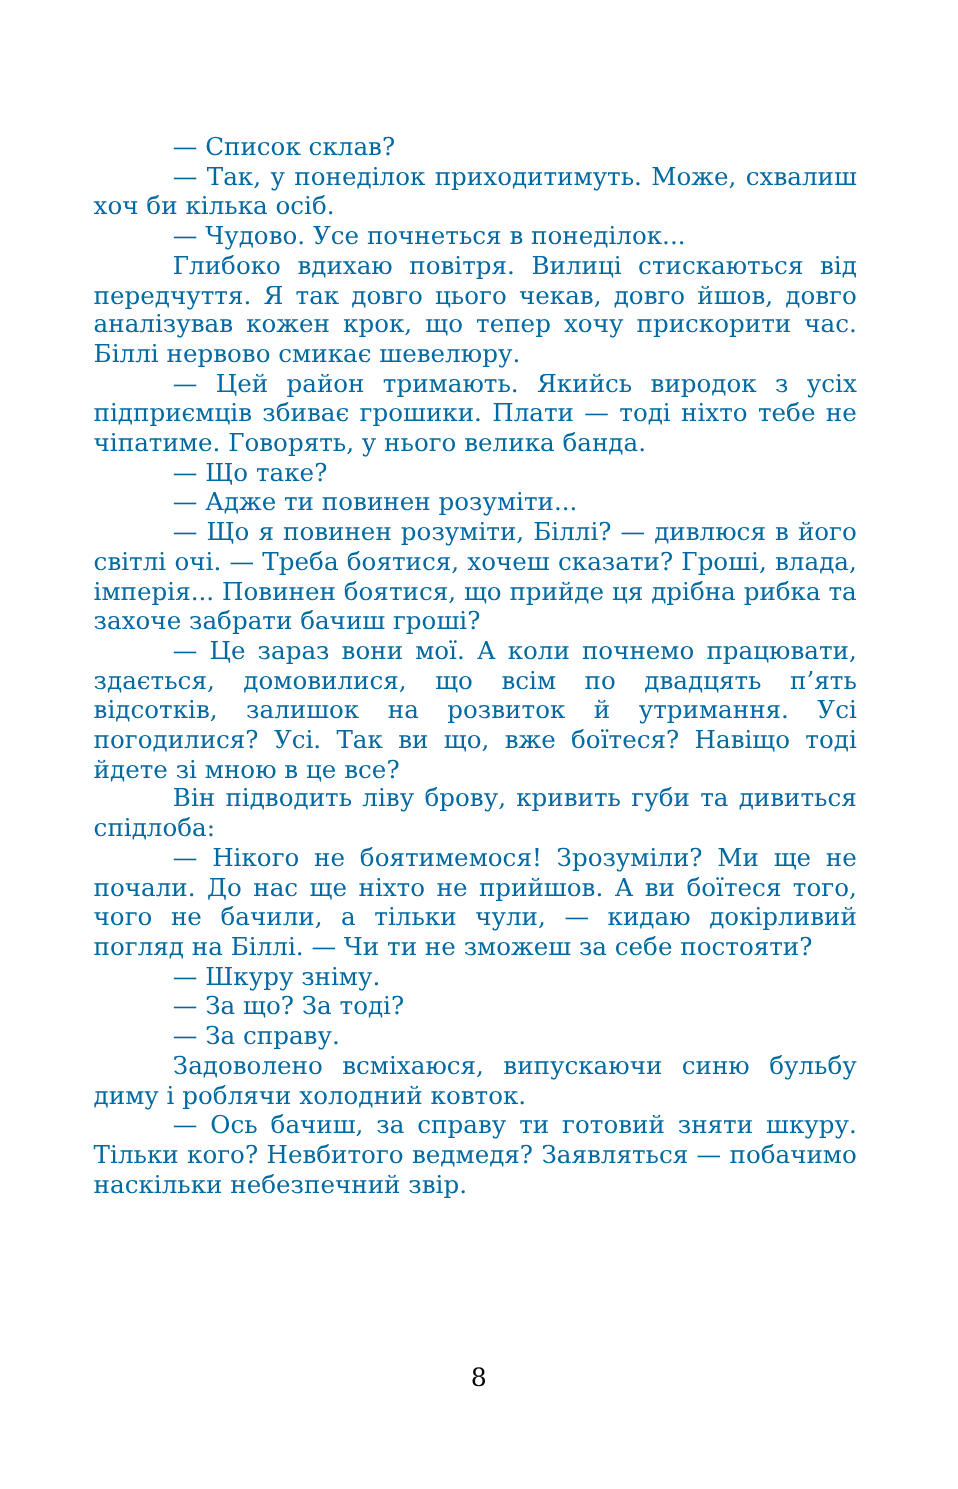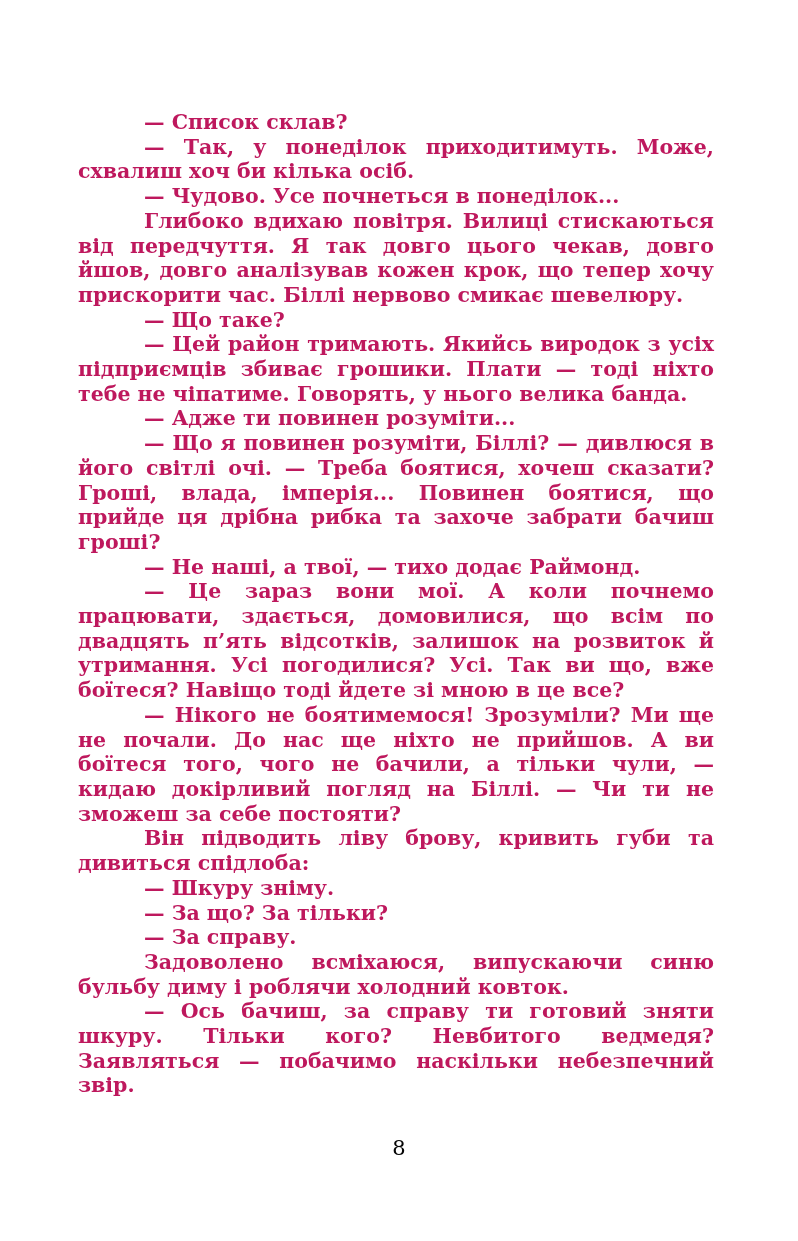--- a/index.html
+++ b/index.html
@@ -15,23 +15,22 @@
     overflow: hidden;
   }
   .text-block {
     position: absolute;
     left: 78px;
     top: 110px;
     width: 636px;
     font-family: "DejaVu Serif", serif;
     font-size: 20.5px;
     line-height: 24.7px;
-    color: #be185d;
+    color: #0369a1;
     text-align: justify;
-    font-weight: bold;
   }
   .text-block p {
     margin: 0;
     padding: 0;
     text-indent: 66px;
   }
   .page-number {
     position: absolute;
     top: 1136px;
     left: 0;
@@ -44,28 +43,27 @@
 </style>
 </head>
 <body>
 
 <div class="page">
   <div class="text-block">
     <p>— Список склав?</p>
     <p>— Так, у понеділок приходитимуть. Може, схвалиш хоч би кілька осіб.</p>
     <p>— Чудово. Усе почнеться в понеділок...</p>
     <p>Глибоко вдихаю повітря. Вилиці стискаються від передчуття. Я так довго цього чекав, довго йшов, довго аналізував кожен крок, що тепер хочу прискорити час. Біллі нервово смикає шевелюру.</p>
+    <p>— Цей район тримають. Якийсь виродок з усіх підприємців збиває грошики. Плати — тоді ніхто тебе не чіпатиме. Говорять, у нього велика банда.</p>
     <p>— Що таке?</p>
-    <p>— Цей район тримають. Якийсь виродок з усіх підприємців збиває грошики. Плати — тоді ніхто тебе не чіпатиме. Говорять, у нього велика банда.</p>
     <p>— Адже ти повинен розуміти...</p>
     <p>— Що я повинен розуміти, Біллі? — дивлюся в його світлі очі. — Треба боятися, хочеш сказати? Гроші, влада, імперія... Повинен боятися, що прийде ця дрібна рибка та захоче забрати бачиш гроші?</p>
-    <p>— Не наші, а твої, — тихо додає Раймонд.</p>
     <p>— Це зараз вони мої. А коли почнемо працювати, здається, домовилися, що всім по двадцять п’ять відсотків, залишок на розвиток й утримання. Усі погодилися? Усі. Так ви що, вже боїтеся? Навіщо тоді йдете зі мною в це все?</p>
+    <p>Він підводить ліву брову, кривить губи та дивиться спідлоба:</p>
     <p>— Нікого не боятимемося! Зрозуміли? Ми ще не почали. До нас ще ніхто не прийшов. А ви боїтеся того, чого не бачили, а тільки чули, — кидаю докірливий погляд на Біллі. — Чи ти не зможеш за себе постояти?</p>
-    <p>Він підводить ліву брову, кривить губи та дивиться спідлоба:</p>
     <p>— Шкуру зніму.</p>
-    <p>— За що? За тільки?</p>
+    <p>— За що? За тоді?</p>
     <p>— За справу.</p>
     <p>Задоволено всміхаюся, випускаючи синю бульбу диму і роблячи холодний ковток.</p>
     <p>— Ось бачиш, за справу ти готовий зняти шкуру. Тільки кого? Невбитого ведмедя? Заявляться — побачимо наскільки небезпечний звір.</p>
   </div>
   <div class="page-number">8</div>
 </div>
 
 </body></html>

